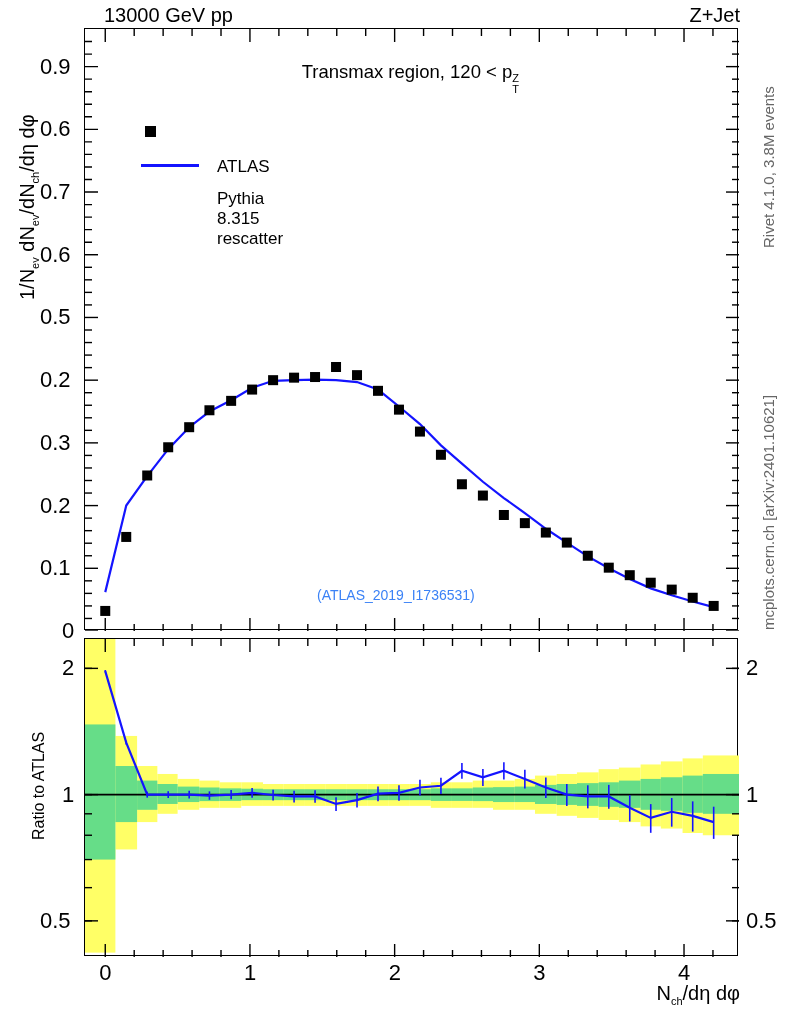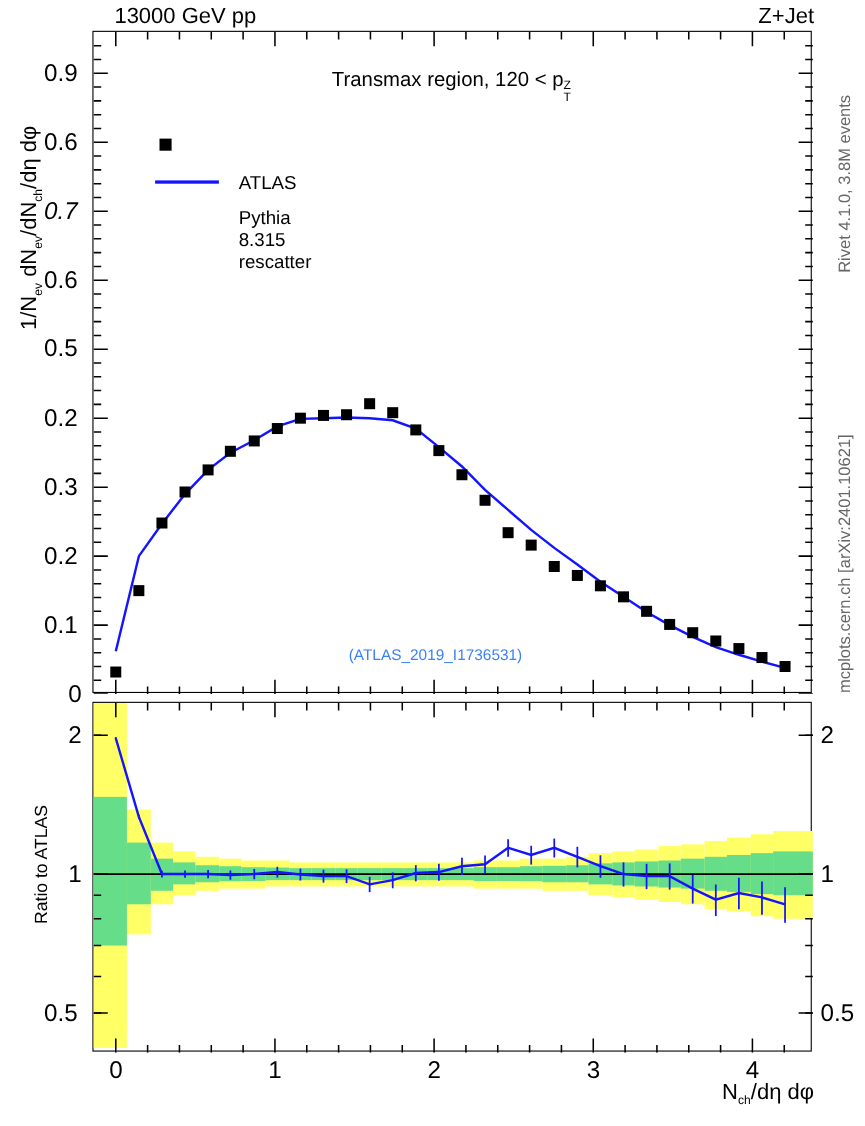--- a/index.html
+++ b/index.html
@@ -251,21 +251,21 @@
   </div>
 
   <div id="main-yticks">
       <div class="tick-lbl" style="top: 618px; left: 62px;">0</div>
       <div class="tick-lbl" style="top: 555.292px; left: 40px;">0.1</div>
       <div class="tick-lbl" style="top: 492.583px; left: 40px;">0.2</div>
       <div class="tick-lbl" style="top: 429.875px; left: 40px;">0.3</div>
       <div class="tick-lbl" style="top: 367.167px; left: 40px;">0.2</div>
       <div class="tick-lbl" style="top: 304.458px; left: 40px;">0.5</div>
       <div class="tick-lbl" style="top: 241.75px; left: 40px;">0.6</div>
-      <div class="tick-lbl" style="top: 179.042px; left: 40px; font-style: italic;">0.7</div>
+      <div class="tick-lbl" style="top: 179.042px; left: 40px;">0.7</div>
       <div class="tick-lbl" style="top: 116.333px; left: 40px;">0.6</div>
       <div class="tick-lbl" style="top: 53.625px; left: 40px;">0.9</div>
     </div>
 
   <div id="ylab-main">
     1/N<span class="sub">ev</span> dN<span class="sub">ev</span>/dN<span class="sub">ch</span>/dη dφ
   </div>
 
   <div id="ratio-frame">
     <svg width="654" height="318" viewBox="0 0 654 318">

